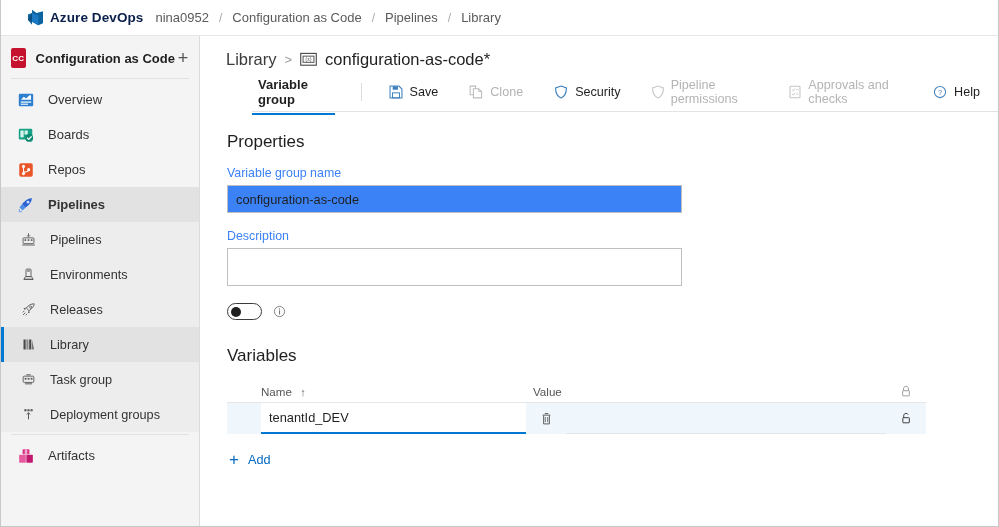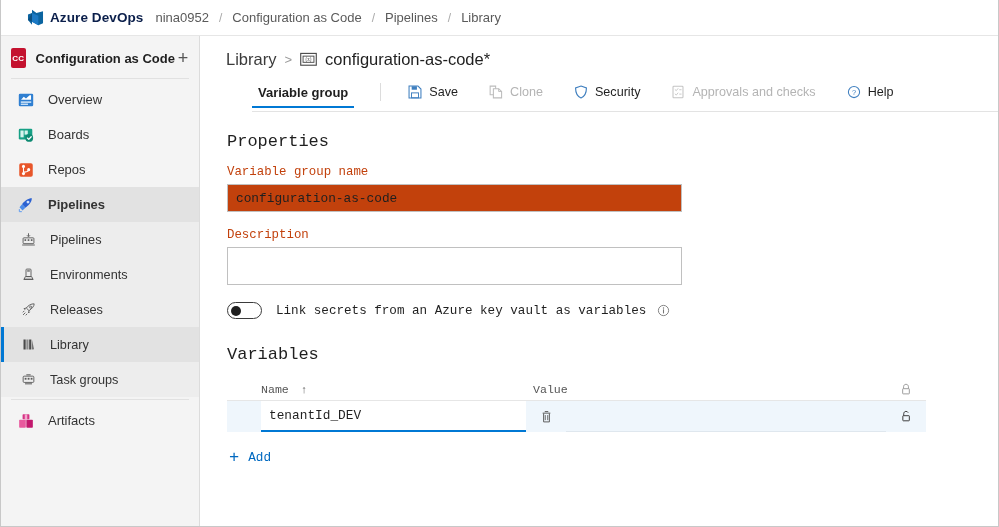--- a/index.html
+++ b/index.html
@@ -83,25 +83,25 @@
   .toolbar { display:flex; align-items:center; margin-top:12px; padding-left:26px; height:30px; gap:12px; }
   .tb-tab { font-size:13px; font-weight:bold; color:#1f1f1f; padding:0 6px 8px 6px; position:relative; }
   .tb-tab::after { content:""; position:absolute; left:0; right:0; bottom:0; height:2px; background:#0078d4; }
   .tb-divider { width:1px; height:18px; background:#dcdcdc; margin:0 14px 8px 14px; }
   .tb-btn { display:flex; align-items:center; gap:6px; font-size:12.6px; color:#1f1f1f; padding:0 9px 8px 0; margin-right:9px; }
   .tb-btn.disabled { color:#b4b4b4; }
   .tb-btn .tico { width:16px; height:16px; display:flex; align-items:center; justify-content:center; }
 
   .head-rule { height:1px; background:#e3e3e3; margin-left:26px; margin-right:0; }
 
-  .content { padding:20px 0 0 27px; flex:1; overflow:hidden;font-family:Liberation Mono, monospace; }
+  .content { padding:20px 0 0 27px; flex:1; overflow:hidden; }
   .sec-title { font-size:17px; color:#1f1f1f; margin:0 0 14px 0; font-weight:400; }
-  .field-label { font-size:12.4px; color:#c2410c; margin-bottom:5px; }
+  .field-label { font-size:12.4px; color:#3b82f6; margin-bottom:5px; }
   .txt-input {
-    width:455px; height:28px; border:1px solid #c0c0c0; background:#c2410c;
+    width:455px; height:28px; border:1px solid #c0c0c0; background:#3b82f6;
     display:flex; align-items:center; padding:0 8px; font-size:12.8px; color:#1f1f1f;
   }
   .txt-area { width:455px; height:38px; border:1px solid #c0c0c0; background:#fff; }
   .gap14 { height:16px; }
 
   .toggle-row { display:flex; align-items:center; margin-top:17px; }
   .toggle {
     width:35px; height:17px; border-radius:9px; border:1px solid #3b3b3b;
     background:#fff; position:relative; flex:0 0 35px;
   }
@@ -282,23 +282,35 @@
           <span class="ico">
             <svg width="15" height="15" viewBox="0 0 18 18">
               <rect x="2.6" y="5" width="12.8" height="7.5" rx="1.2" fill="none" stroke="#5a5a5a" stroke-width="1.1"></rect>
               <rect x="4.4" y="7" width="2.2" height="2.2" fill="#5a5a5a"></rect>
               <rect x="8" y="7" width="2.2" height="2.2" fill="#5a5a5a"></rect>
               <rect x="11.6" y="7" width="2.2" height="2.2" fill="#5a5a5a"></rect>
               <path d="M6.4 3.4 L11.6 3.4" stroke="#5a5a5a" stroke-width="1.2"></path>
               <path d="M4.8 14.2 L13.2 14.2" stroke="#5a5a5a" stroke-width="1.2"></path>
             </svg>
           </span>
-          <span>Task groups</span>
-        </div>
-
+          <span>Task group</span>
+        </div>
+
+        <div class="nav-item sub">
+          <span class="ico">
+            <svg width="15" height="15" viewBox="0 0 18 18">
+              <rect x="4" y="2.6" width="2.6" height="2.6" fill="#5a5a5a"></rect>
+              <rect x="7.7" y="2.6" width="2.6" height="2.6" fill="#5a5a5a"></rect>
+              <rect x="11.4" y="2.6" width="2.6" height="2.6" fill="#5a5a5a"></rect>
+              <path d="M9 14.8 L9 7" stroke="#5a5a5a" stroke-width="1.2"></path>
+              <path d="M7 9 L9 6.8 L11 9" fill="none" stroke="#5a5a5a" stroke-width="1.2"></path>
+            </svg>
+          </span>
+          <span>Deployment groups</span>
+        </div>
       </div>
 
       <div class="side-div"></div>
 
 
       <div class="nav-item">
         <span class="ico">
           <svg width="18" height="18" viewBox="0 0 20 20">
             <rect x="6.2" y="2.6" width="7.6" height="5.4" rx="0.8" fill="#d63384"></rect>
             <rect x="2.4" y="8.6" width="7.4" height="8.8" rx="0.8" fill="#e85a9e"></rect>
@@ -354,20 +366,28 @@
 
           <div class="tb-btn">
             <span class="tico">
               <svg width="14" height="14" viewBox="0 0 16 16">
                 <path d="M8 1.2 L14.2 3.4 C14.2 9.4 11.8 13.2 8 14.8 C4.2 13.2 1.8 9.4 1.8 3.4 Z" fill="none" stroke="#3f7fbf" stroke-width="1.3"></path>
               </svg>
             </span>
             <span>Security</span>
           </div>
 
+          <div class="tb-btn disabled">
+            <span class="tico">
+              <svg width="14" height="14" viewBox="0 0 16 16">
+                <path d="M8 1.2 L14.2 3.4 C14.2 9.4 11.8 13.2 8 14.8 C4.2 13.2 1.8 9.4 1.8 3.4 Z" fill="none" stroke="#c9c9c9" stroke-width="1.3"></path>
+              </svg>
+            </span>
+            <span>Pipeline permissions</span>
+          </div>
 
           <div class="tb-btn disabled">
             <span class="tico">
               <svg width="14" height="14" viewBox="0 0 16 16">
                 <rect x="2.3" y="1.4" width="11.4" height="13.2" rx="1" fill="none" stroke="#c4c4c4" stroke-width="1.2"></rect>
                 <path d="M4.4 5 L6 6.5 L8.2 3.8" fill="none" stroke="#c4c4c4" stroke-width="1"></path>
                 <path d="M4.4 10 L6 11.5 L8.2 8.8" fill="none" stroke="#c4c4c4" stroke-width="1"></path>
                 <line x1="9.4" y1="5.4" x2="12" y2="5.4" stroke="#c4c4c4" stroke-width="1"></line>
                 <line x1="9.4" y1="10.4" x2="12" y2="10.4" stroke="#c4c4c4" stroke-width="1"></line>
               </svg>
@@ -401,21 +421,20 @@
 
         <div class="field-label">Description</div>
         <div class="txt-area">
           <span></span>
         </div>
 
         <div class="toggle-row">
           <div class="toggle">
             <div class="knob"></div>
           </div>
-          <div class="toggle-label">Link secrets from an Azure key vault as variables</div>
           <span class="info-ico">
             <svg width="13" height="13" viewBox="0 0 16 16">
               <circle cx="8" cy="8" r="6.3" fill="none" stroke="#767676" stroke-width="1.1"></circle>
               <circle cx="8" cy="4.9" r="0.85" fill="#767676"></circle>
               <rect x="7.35" y="6.6" width="1.3" height="5" fill="#767676"></rect>
             </svg>
           </span>
         </div>
 
         <div class="sec2">

